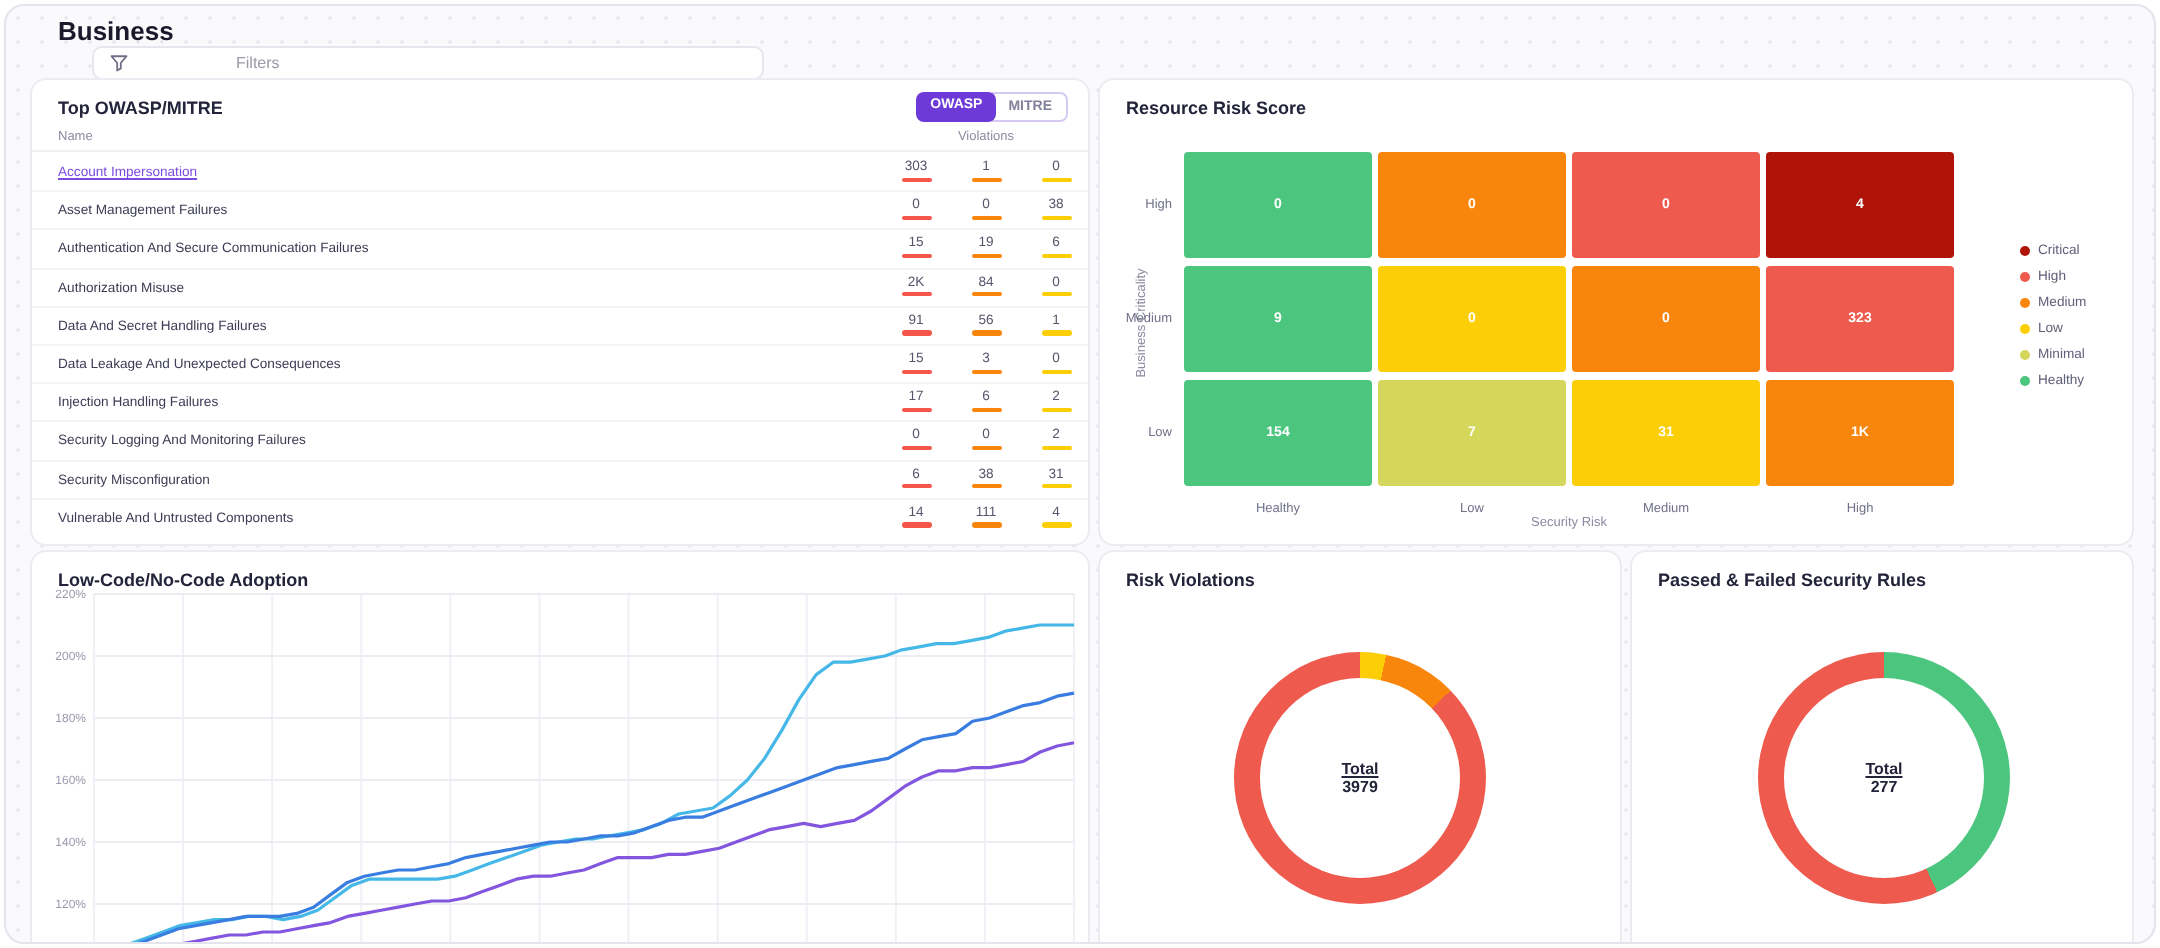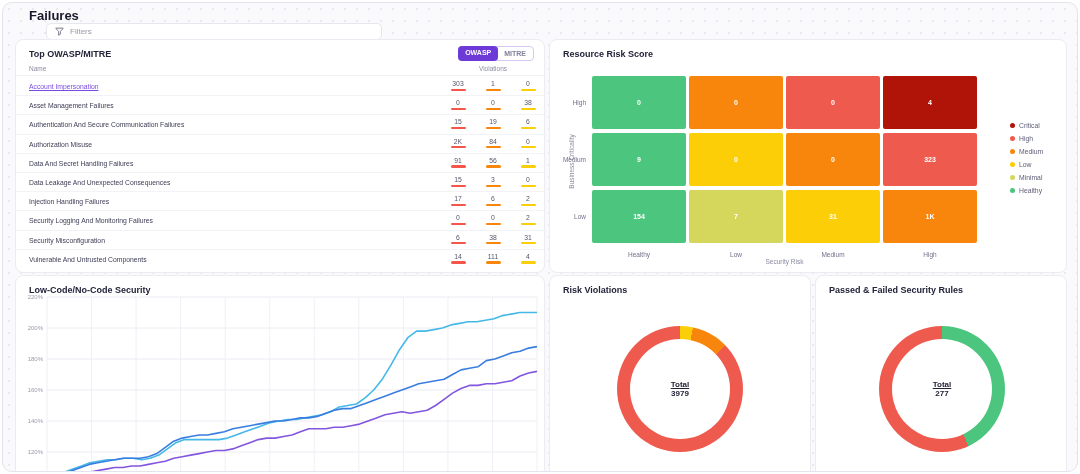--- a/index.html
+++ b/index.html
@@ -5,21 +5,21 @@
   * { margin:0; padding:0; box-sizing:border-box; }
   html,body { width:1080px; height:474px; background:#fff; font-family:"Liberation Sans", sans-serif; }
   .frame { position:absolute; left:2px; top:2px; width:1076px; height:470px;
     border:1px solid #e4e4ec; border-radius:10px; overflow:hidden;
     background-color:#fafafc;
     background-image:radial-gradient(#e9e9f0 0.8px, transparent 0.9px);
     background-size:12px 12px; }
   .page-title { position:absolute; left:26px; top:5px; font-size:13px; font-weight:bold; color:#19192b; }
   .filters { position:absolute; left:43px; top:20px; width:336px; height:17px; background:#fff;
     border:1px solid #e6e6ee; border-radius:5px; display:flex; align-items:center; gap:6px; padding:0 8px; }
-  .filters .ph { font-size:8px; color:#9a9aa8; }
+  .filters .ph { font-size:8px; color:#9a9aa8;margin-left:48px; }
   .panel { position:absolute; background:#fff; border:1px solid #ebebf2; border-radius:8px; }
   .panel-title { position:absolute; left:13px; top:9px; font-size:9px; font-weight:bold; color:#23233a; }
 
   
   #owasp-panel { left:12px; top:36px; width:530px; height:234px; }
   .toggle { position:absolute; right:10px; top:6px; display:flex; }
   .toggle .tbtn { font-size:7px; font-weight:bold; padding:3px 7px; border-radius:4px; cursor:pointer; }
   .toggle .on  { background:#6e3ad7; color:#fff; z-index:2; }
   .toggle .off { background:#fff; color:#80809a; border:1px solid #d5c9f2; margin-left:-2px; border-radius:0 4px 4px 0; }
   .thead { position:absolute; top:24px; left:0; width:100%; height:12px; border-bottom:1px solid #f0f0f5; }
@@ -56,21 +56,21 @@
   .donut-hole { position:absolute; left:13px; top:13px; width:100px; height:100px; background:#fff; border-radius:50%;
     display:flex; flex-direction:column; align-items:center; justify-content:center; }
   .donut-hole .t1 { font-size:8px; font-weight:bold; color:#23233a;text-decoration:underline; }
   .donut-hole .t2 { font-size:8px; font-weight:bold; color:#23233a; }
 </style>
 </head>
 <body>
 
 <div class="frame">
 
-  <div class="page-title">Failures</div>
+  <div class="page-title">Business</div>
 
   <div class="filters">
     <svg width="9" height="9" viewBox="0 0 12 12">
       <path d="M1 1.5h10L7.2 6v3.6L4.8 11V6L1 1.5z" fill="none" stroke="#6f6f85" stroke-width="1.2" stroke-linejoin="round"></path>
     </svg>
     <span class="ph">Filters</span>
   </div>
 
   <div class="panel" id="risk-panel">
     <div class="panel-title">Resource Risk Score</div>
@@ -193,21 +193,21 @@
         <div class="trow" style="top: 209.8px;">
           <span class="tname">Vulnerable And Untrusted Components</span>
           <span class="cell-num" style="left: 432px;">14<span class="bar" style="background: rgb(244, 86, 74);"></span></span>
           <span class="cell-num" style="left: 467px;">111<span class="bar" style="background: rgb(248, 134, 13);"></span></span>
           <span class="cell-num" style="left: 502px;">4<span class="bar" style="background: rgb(251, 206, 7);"></span></span>
         </div>
       </div>
   </div>
 
   <div class="panel" id="adoption-panel">
-    <div class="panel-title">Low-Code/No-Code Security</div>
+    <div class="panel-title">Low-Code/No-Code Adoption</div>
     <svg id="adoption-chart" style="position:absolute; left:0; top:18px;" width="528" height="190" viewBox="0 0 528 190">
         <line x1="31" x2="31" y1="3" y2="190" stroke="#f0f0f6" stroke-width="1"></line>
         <line x1="75.54545454545455" x2="75.54545454545455" y1="3" y2="190" stroke="#f0f0f6" stroke-width="1"></line>
         <line x1="120.0909090909091" x2="120.0909090909091" y1="3" y2="190" stroke="#f0f0f6" stroke-width="1"></line>
         <line x1="164.63636363636363" x2="164.63636363636363" y1="3" y2="190" stroke="#f0f0f6" stroke-width="1"></line>
         <line x1="209.1818181818182" x2="209.1818181818182" y1="3" y2="190" stroke="#f0f0f6" stroke-width="1"></line>
         <line x1="253.72727272727272" x2="253.72727272727272" y1="3" y2="190" stroke="#f0f0f6" stroke-width="1"></line>
         <line x1="298.27272727272725" x2="298.27272727272725" y1="3" y2="190" stroke="#f0f0f6" stroke-width="1"></line>
         <line x1="342.8181818181818" x2="342.8181818181818" y1="3" y2="190" stroke="#f0f0f6" stroke-width="1"></line>
         <line x1="387.3636363636364" x2="387.3636363636364" y1="3" y2="190" stroke="#f0f0f6" stroke-width="1"></line>

